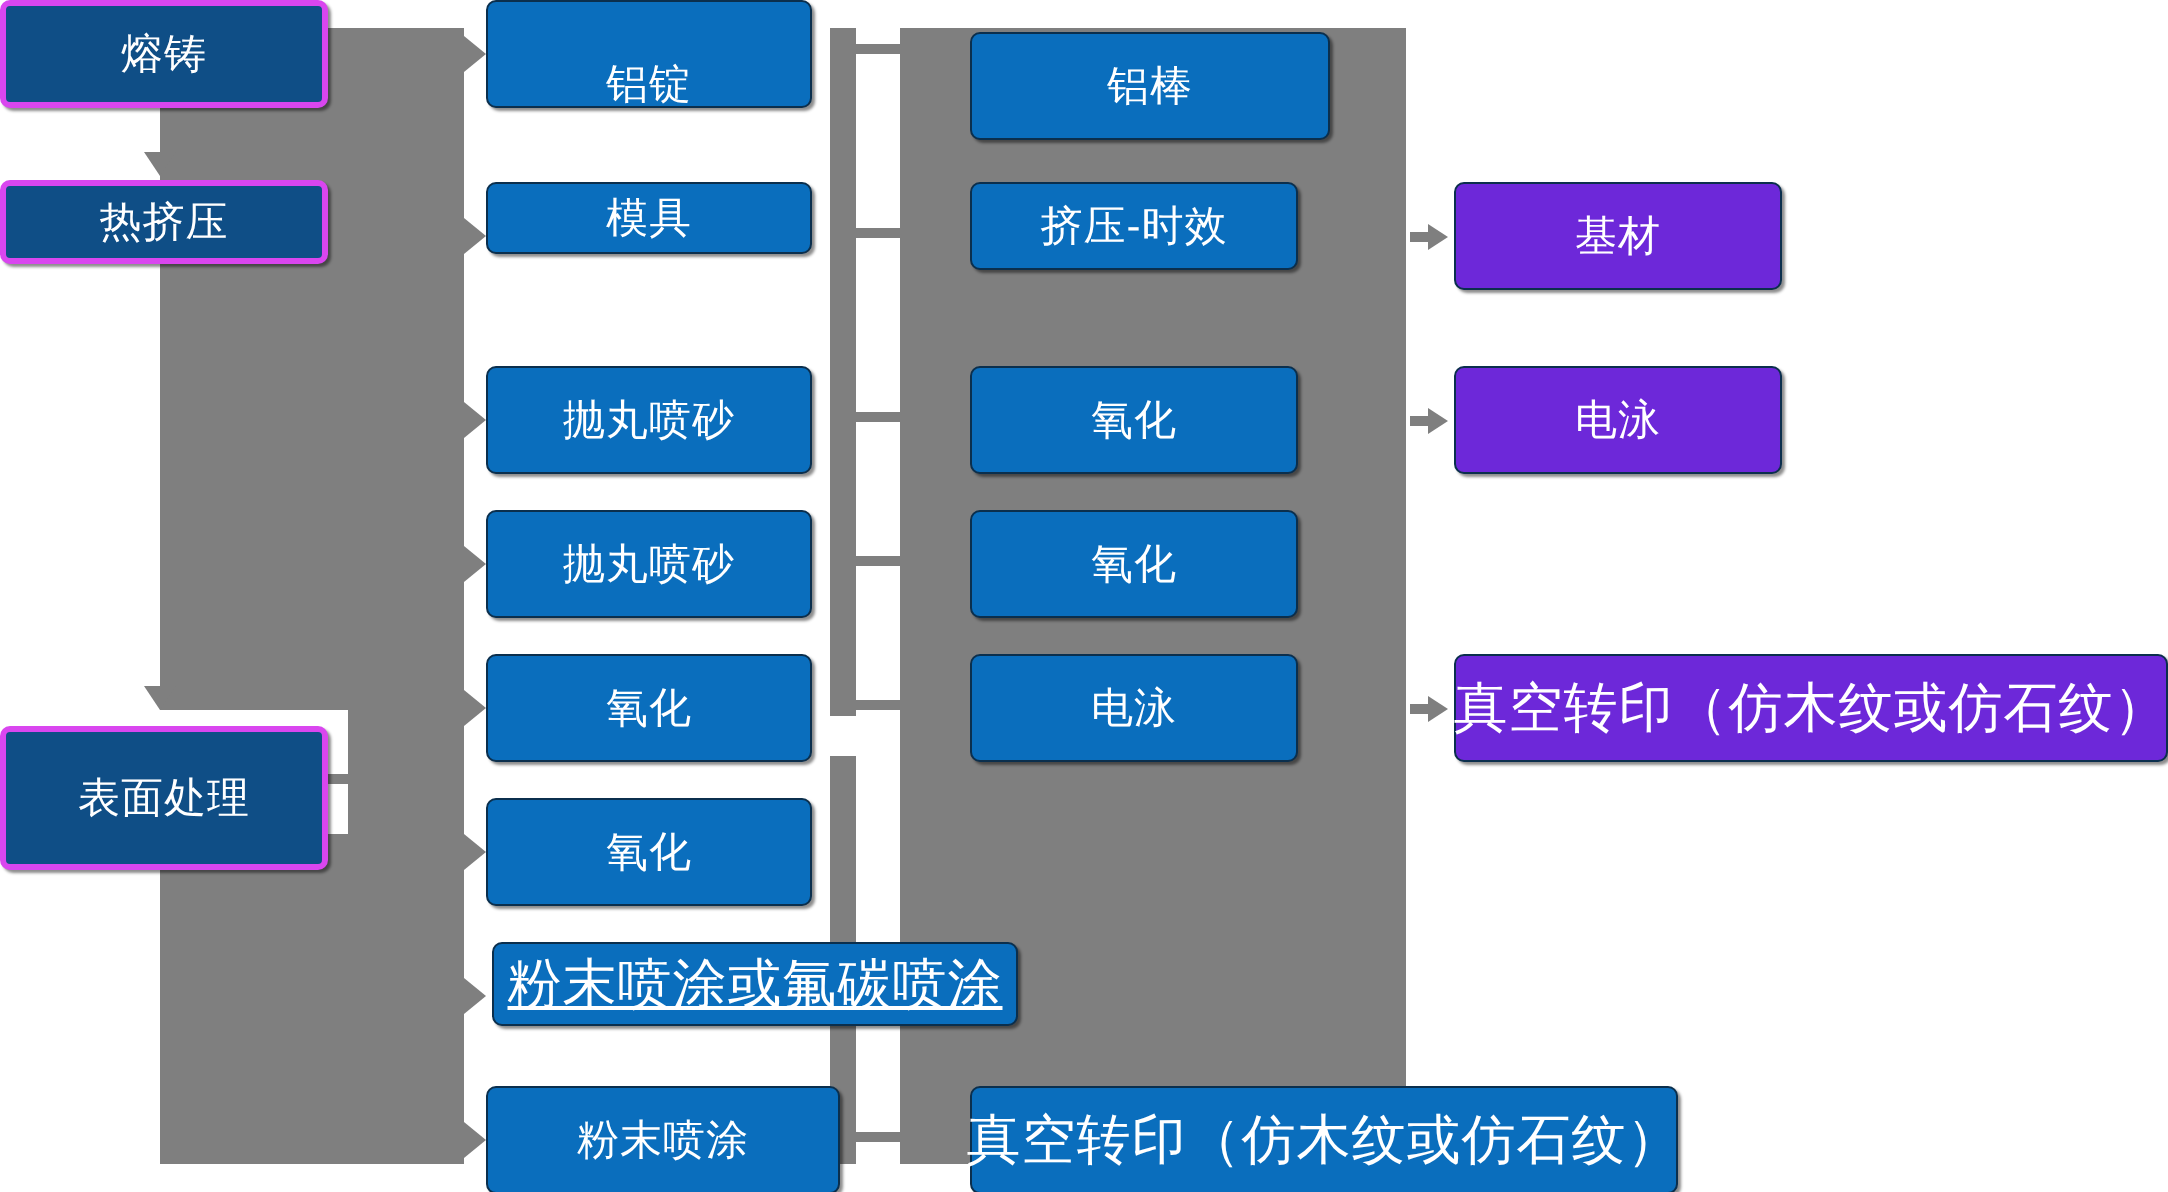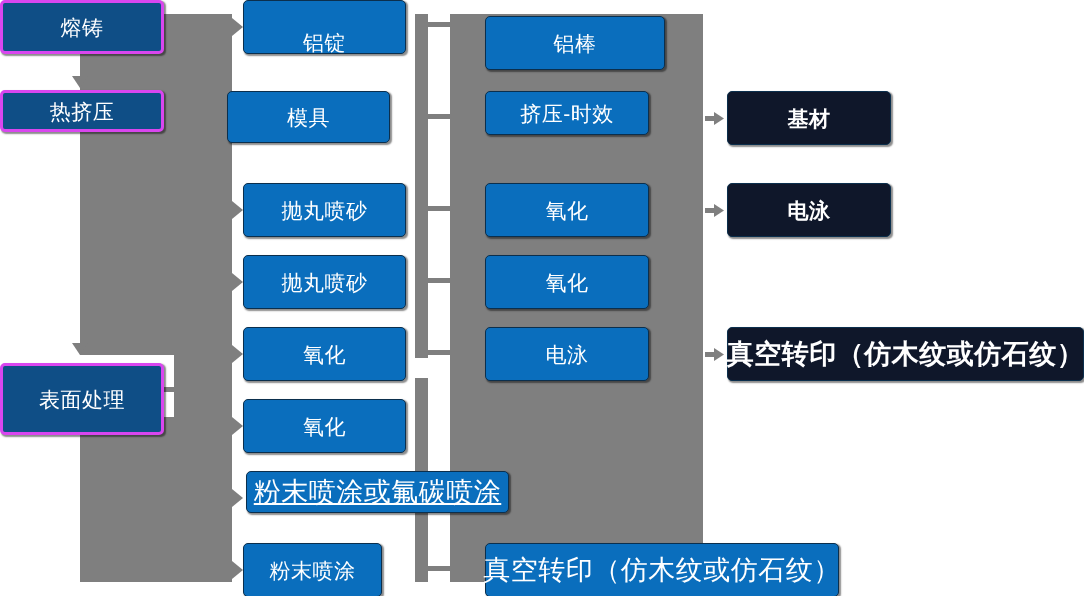--- a/index.html
+++ b/index.html
@@ -49,24 +49,23 @@
     background: #0f4e86;
     border: 3px solid #d946ef;
     font-size: 21px;
   }
   .node.step {
     background: #0a6ebd;
     border: 1px solid #0b2f4d;
     font-size: 21px;
   }
   .node.out {
-    background: #0f172a;
+    background: #6d28d9;
     border: 1px solid #0b2f4d;
     font-size: 21px;
-    font-weight: bold;
   }
   .node.wide {
     font-size: 27px;
   }
 </style>
 </head>
 <body>
 
 <div id="canvas">
 
@@ -147,39 +146,39 @@
       </div>
       <div class="node stage" style="left: 0px; top: 90px; width: 164px; height: 42px;">
         <span>热挤压</span>
       </div>
       <div class="node stage" style="left: 0px; top: 363px; width: 164px; height: 72px;">
         <span>表面处理</span>
       </div>
       <div class="node step" style="left: 243px; top: 0px; width: 163px; height: 54px; align-items: flex-end;">
         <span>铝锭</span>
       </div>
-      <div class="node step" style="left: 227px; top: 91px; width: 163px; height: 52px;">
+      <div class="node step" style="left: 243px; top: 91px; width: 163px; height: 36px;">
         <span>模具</span>
       </div>
       <div class="node step" style="left: 243px; top: 183px; width: 163px; height: 54px;">
         <span>抛丸喷砂</span>
       </div>
       <div class="node step" style="left: 243px; top: 255px; width: 163px; height: 54px;">
         <span>抛丸喷砂</span>
       </div>
       <div class="node step" style="left: 243px; top: 327px; width: 163px; height: 54px;">
         <span>氧化</span>
       </div>
       <div class="node step" style="left: 243px; top: 399px; width: 163px; height: 54px;">
         <span>氧化</span>
       </div>
       <div class="node step wide" style="left: 246px; top: 471px; width: 263px; height: 42px; text-decoration: underline;">
         <span>粉末喷涂或氟碳喷涂</span>
       </div>
-      <div class="node step" style="left: 243px; top: 543px; width: 139px; height: 54px;">
+      <div class="node step" style="left: 243px; top: 543px; width: 177px; height: 54px;">
         <span>粉末喷涂</span>
       </div>
       <div class="node step" style="left: 485px; top: 16px; width: 180px; height: 54px;">
         <span>铝棒</span>
       </div>
       <div class="node step" style="left: 485px; top: 91px; width: 164px; height: 44px;">
         <span>挤压-时效</span>
       </div>
       <div class="node step" style="left: 485px; top: 183px; width: 164px; height: 54px;">
         <span>氧化</span>

